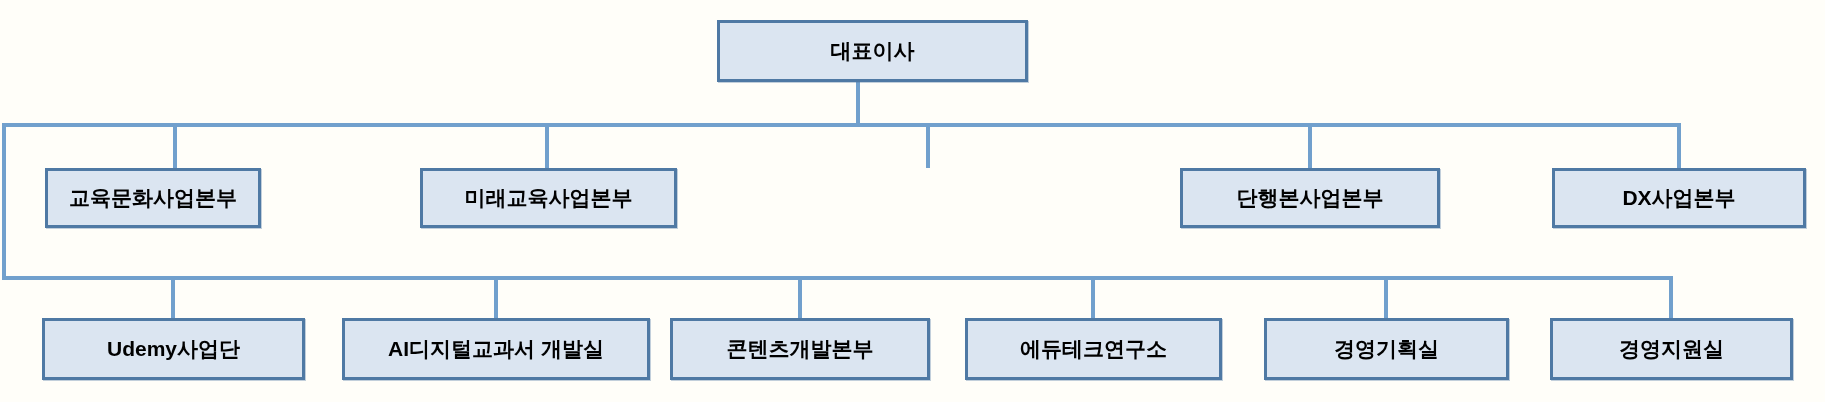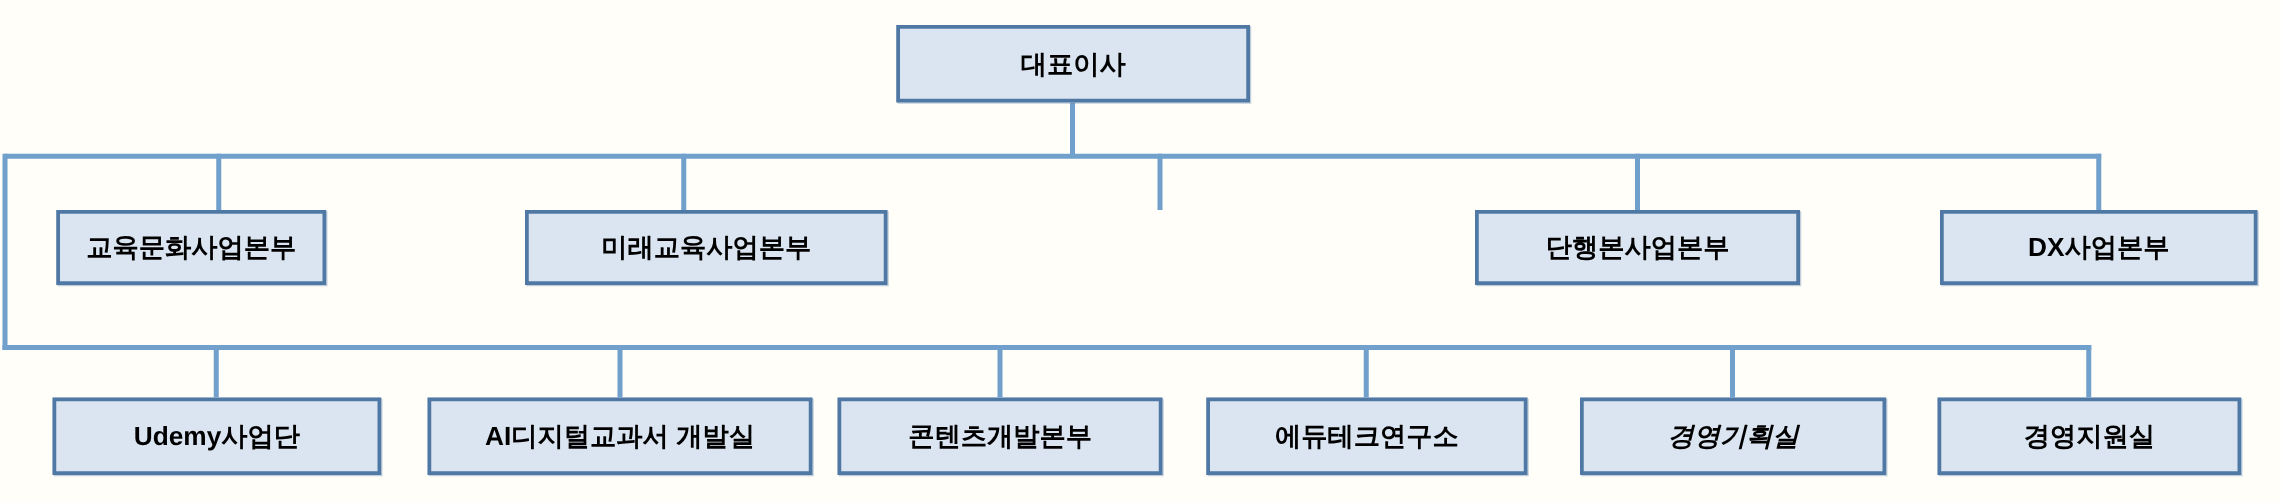--- a/index.html
+++ b/index.html
@@ -57,28 +57,28 @@
 
   <div class="connector" style="left:2px; top:276px; width:1671px; height:4px;"></div>
 
   <div class="connector" style="left:171px; top:276px; width:4px; height:42px;"></div>
   <div class="connector" style="left:494px; top:276px; width:4px; height:42px;"></div>
   <div class="connector" style="left:798px; top:276px; width:4px; height:42px;"></div>
   <div class="connector" style="left:1091px; top:276px; width:4px; height:42px;"></div>
   <div class="connector" style="left:1384px; top:276px; width:4px; height:42px;"></div>
   <div class="connector" style="left:1669px; top:276px; width:4px; height:42px;"></div>
 
-  <div class="node" style="left:717px; top:20px; width:283px;">
+  <div class="node" style="left:717px; top:20px; width:311px;">
     <span class="label">대표이사</span>
   </div>
 
   <div class="node" style="left:45px; top:168px; width:216px; height:60px;">
     <span class="label">교육문화사업본부</span>
   </div>
-  <div class="node" style="left:420px; top:168px; width:290px; height:60px;">
+  <div class="node" style="left:420px; top:168px; width:257px; height:60px;">
     <span class="label">미래교육사업본부</span>
   </div>
   <div class="node" style="left:1180px; top:168px; width:260px; height:60px;">
     <span class="label">단행본사업본부</span>
   </div>
   <div class="node" style="left:1552px; top:168px; width:254px; height:60px;">
     <span class="label">DX사업본부</span>
   </div>
 
   <div class="node" style="left:342px; top:318px; width:308px;">
@@ -86,20 +86,20 @@
   </div>
   <div class="node" style="left:42px; top:318px; width:263px;">
     <span class="label">Udemy사업단</span>
   </div>
   <div class="node" style="left:670px; top:318px; width:260px;">
     <span class="label">콘텐츠개발본부</span>
   </div>
   <div class="node" style="left:965px; top:318px; width:257px;">
     <span class="label">에듀테크연구소</span>
   </div>
-  <div class="node" style="left:1264px; top:318px; width:245px;font-style:italic;">
+  <div class="node" style="left:1264px; top:318px; width:245px;">
     <span class="label">경영기획실</span>
   </div>
   <div class="node" style="left:1550px; top:318px; width:243px;">
     <span class="label">경영지원실</span>
   </div>
 
 </div>
 
 </body></html>

